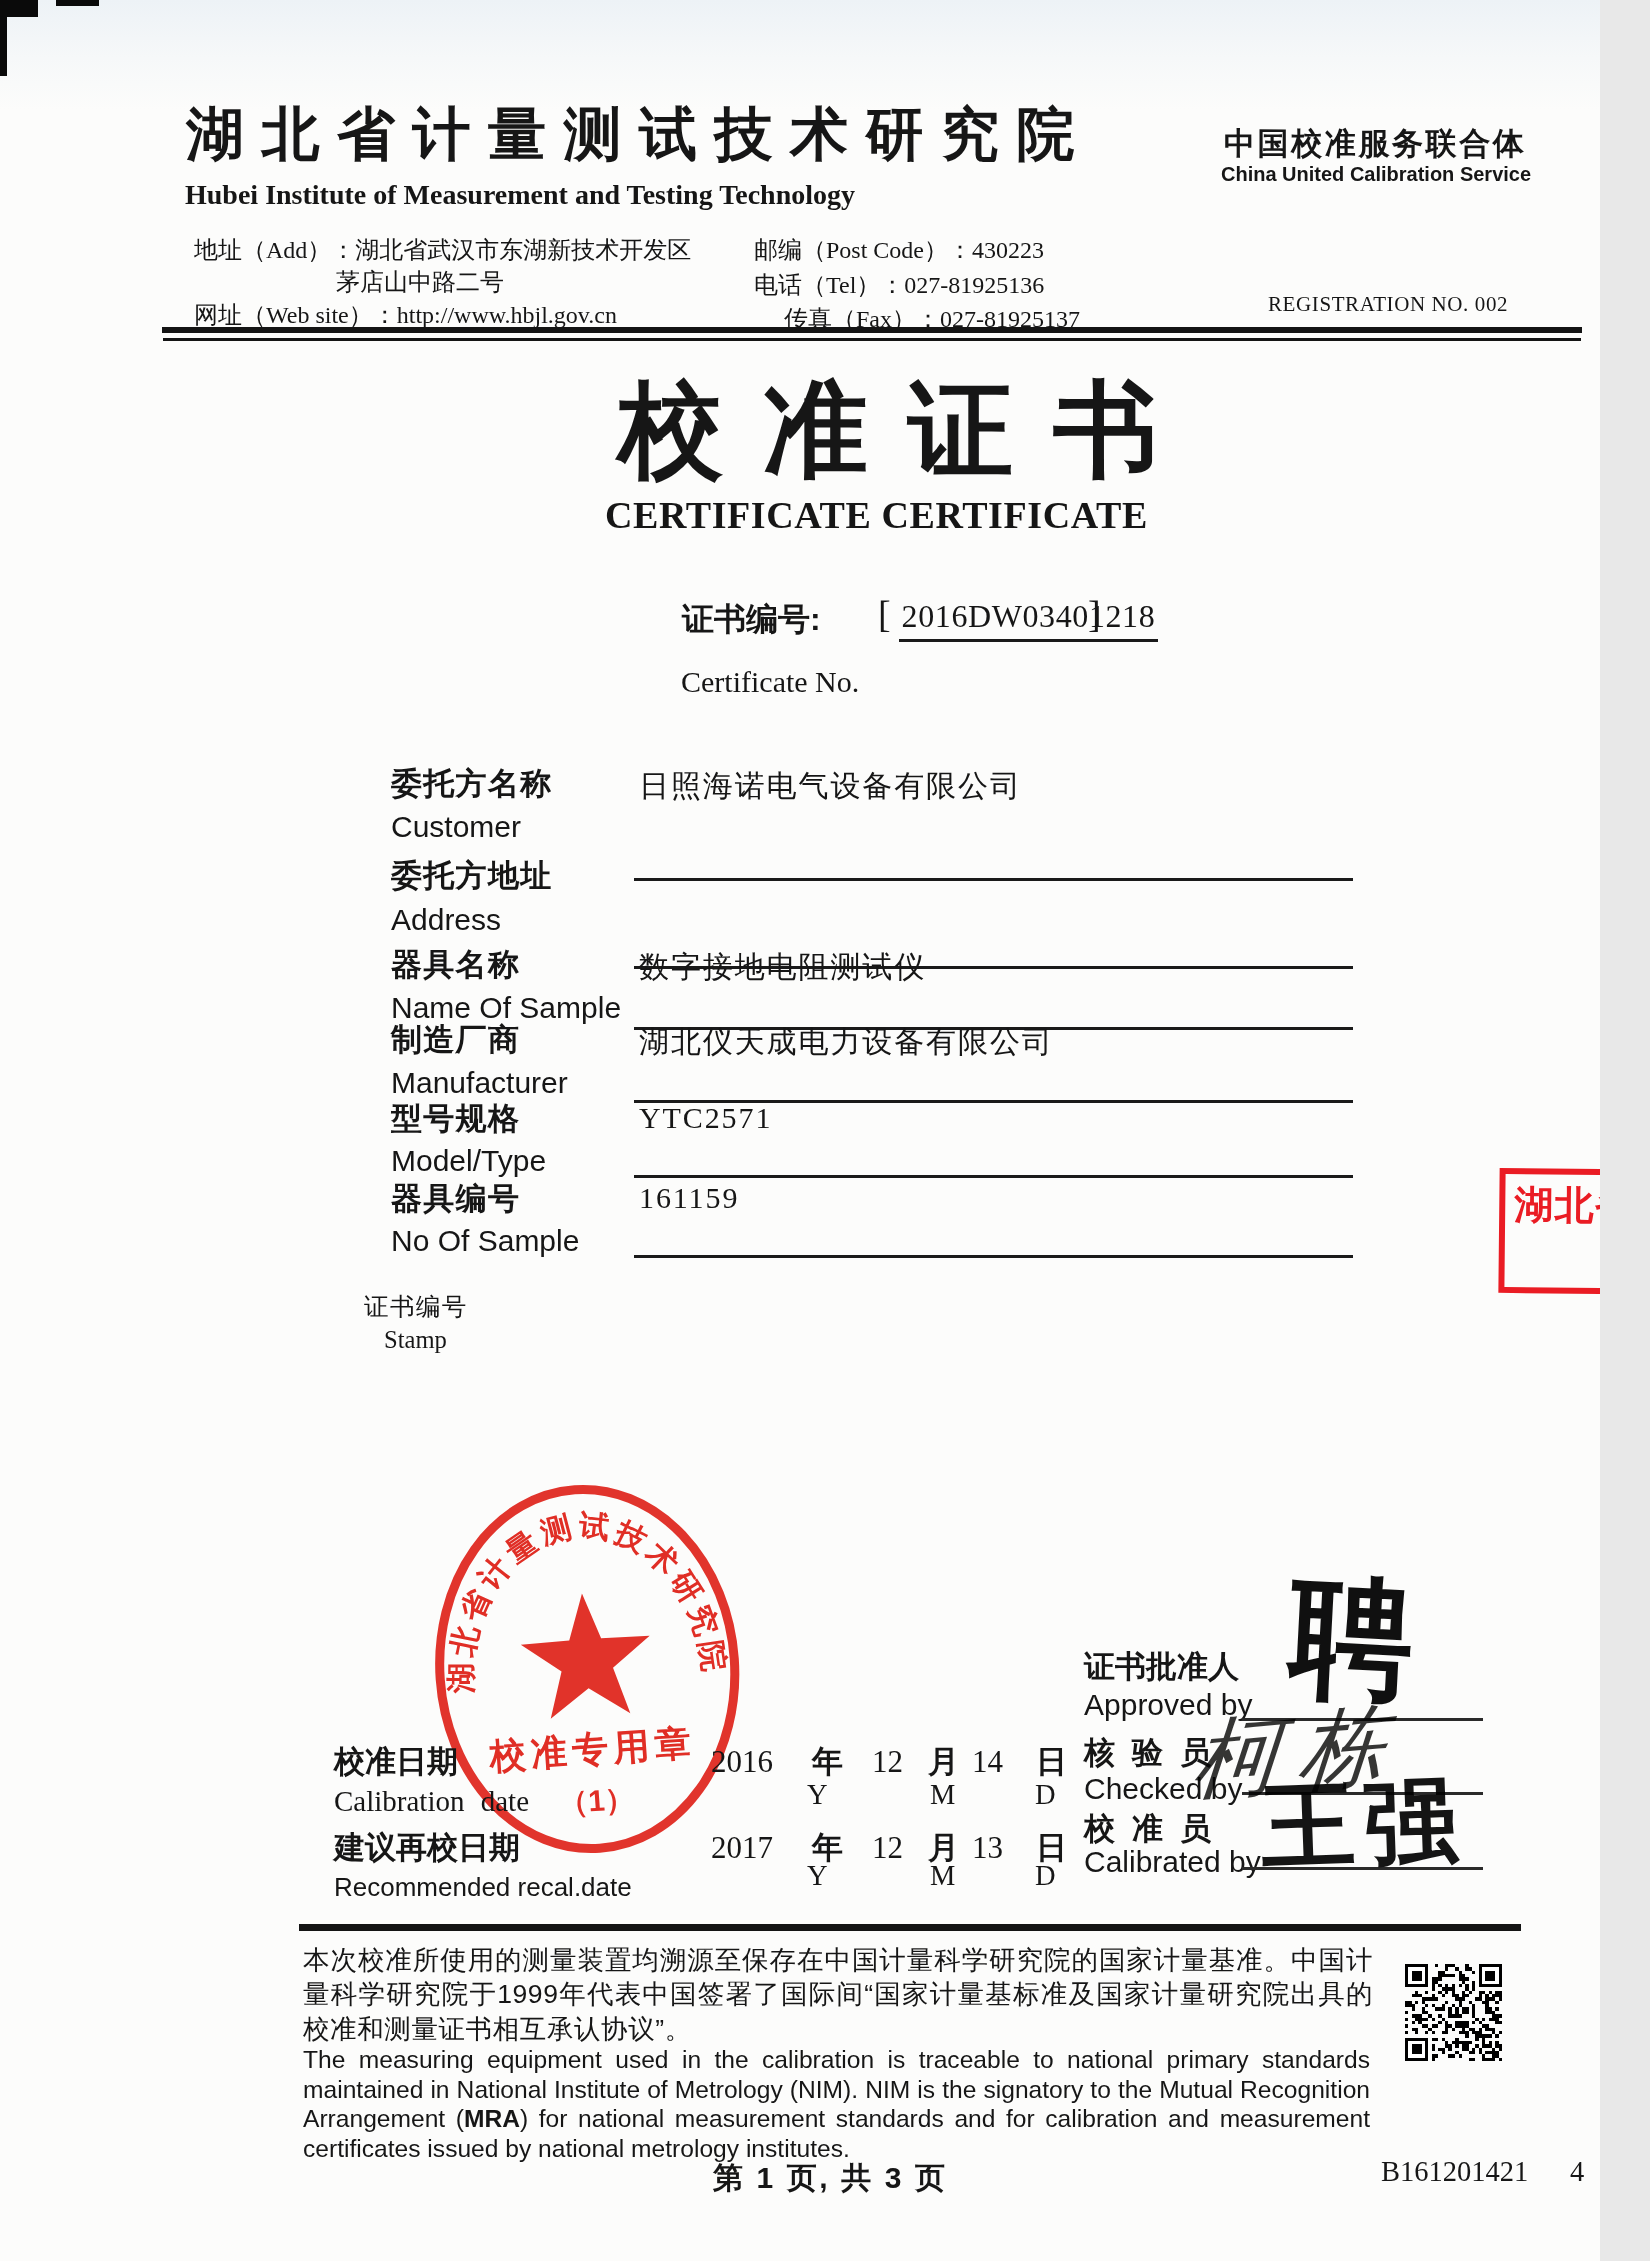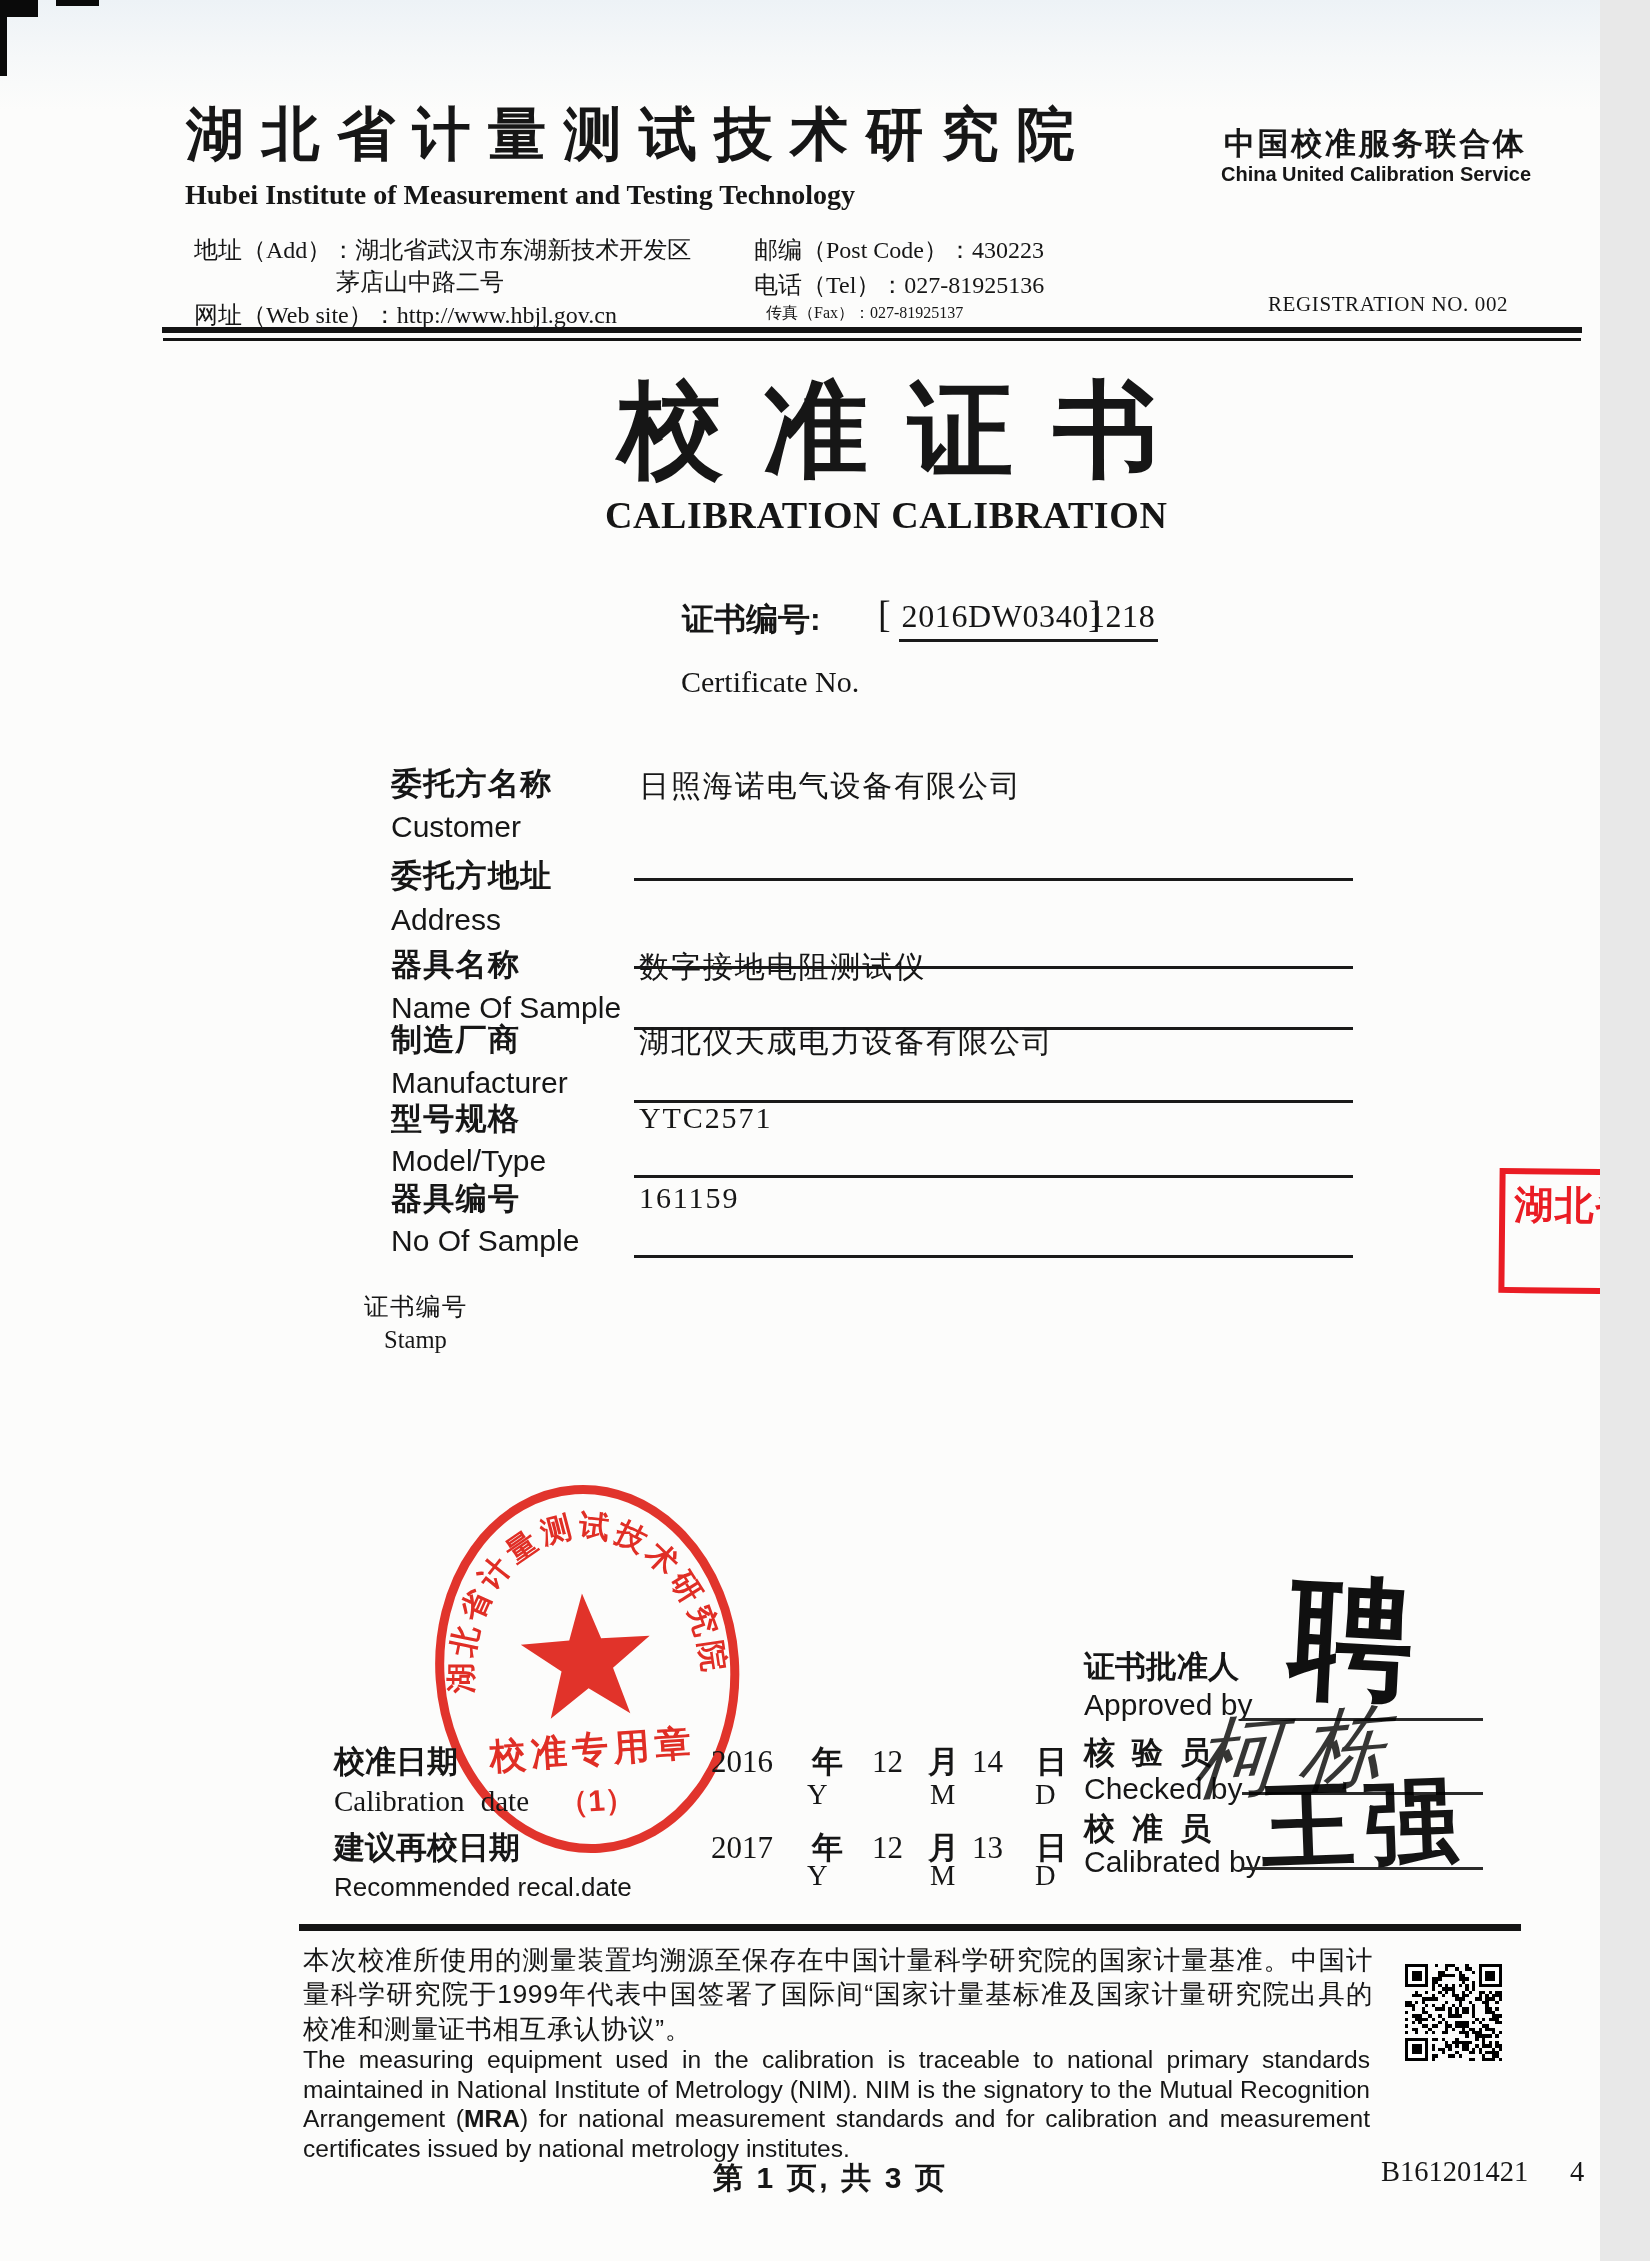--- a/index.html
+++ b/index.html
@@ -49,31 +49,31 @@
 
   <div class="abs hei b nowrap" style="left:186px;top:96px;font-size:58px;letter-spacing:17.5px;">湖北省计量测试技术研究院</div>
   <div class="abs song b nowrap" style="left:185px;top:179px;font-size:28px;">Hubei Institute of Measurement and Testing Technology</div>
 
   <div class="abs song nowrap" style="left:194px;top:234px;font-size:24px;">地址（Add）：湖北省武汉市东湖新技术开发区</div>
   <div class="abs song nowrap" style="left:336px;top:266px;font-size:24px;">茅店山中路二号</div>
   <div class="abs song nowrap" style="left:194px;top:299px;font-size:24px;">网址（Web site）：http://www.hbjl.gov.cn</div>
 
   <div class="abs song nowrap" style="left:754px;top:234px;font-size:24px;">邮编（Post Code）：430223</div>
   <div class="abs song nowrap" style="left:754px;top:269px;font-size:24px;">电话（Tel）：027-81925136</div>
-  <div class="abs song nowrap" style="left:766px;top:303px;font-size:16px;">传真（Fax）：027-81925137</div>
+  <div class="abs song nowrap" style="left:784px;top:303px;font-size:24px;">传真（Fax）：027-81925137</div>
 
   <div class="abs hei b nowrap" style="left:1224px;top:123px;font-size:31px;letter-spacing:2.6px;">中国校准服务联合体</div>
   <div class="abs hei b nowrap" style="left:1221px;top:163px;font-size:20px;">China United Calibration Service</div>
   <div class="abs song nowrap" style="left:1268px;top:292px;font-size:21px;letter-spacing:0.6px;">REGISTRATION NO. 002</div>
 
   <div class="abs rule" style="left:162px;top:327px;width:1420px;height:5.8px;"></div>
   <div class="abs rule" style="left:163px;top:338px;width:1418px;height:3.2px;"></div>
 
   <div class="abs song b nowrap" style="left:618px;top:361px;font-size:105px;letter-spacing:40px;">校准证书</div>
-  <div class="abs song b nowrap" style="left:605px;top:493px;font-size:38px;letter-spacing:0.6px;">CALIBRATION CALIBRATION</div>
+  <div class="abs song b nowrap" style="left:605px;top:493px;font-size:38px;letter-spacing:0.6px;">CERTIFICATE CERTIFICATE</div>
 
   <div class="abs hei b nowrap" style="left:682px;top:598px;font-size:32px;">证书编号:</div>
   <div class="abs song nowrap" style="left:878px;top:592px;font-size:38px;">[</div>
   <div class="abs song nowrap" style="left:899px;top:598px;font-size:32px;letter-spacing:0.6px;border-bottom:3.2px solid #1a1a1a;padding:0 2.6px 3.9px 2.6px;">2016DW03401218</div>
   <div class="abs song nowrap" style="left:1088px;top:592px;font-size:38px;">]</div>
   <div class="abs song nowrap" style="left:681px;top:665px;font-size:30px;">Certificate No.</div>
 
   <div class="abs hei lblzh" style="left:391px;top:763px;">委托方名称</div>
   <div class="abs hei lblen" style="left:391px;top:810px;text-align:center;">Customer</div>
   <div class="abs song fval nowrap" style="left:639px;top:766px;">日照海诺电气设备有限公司</div>

